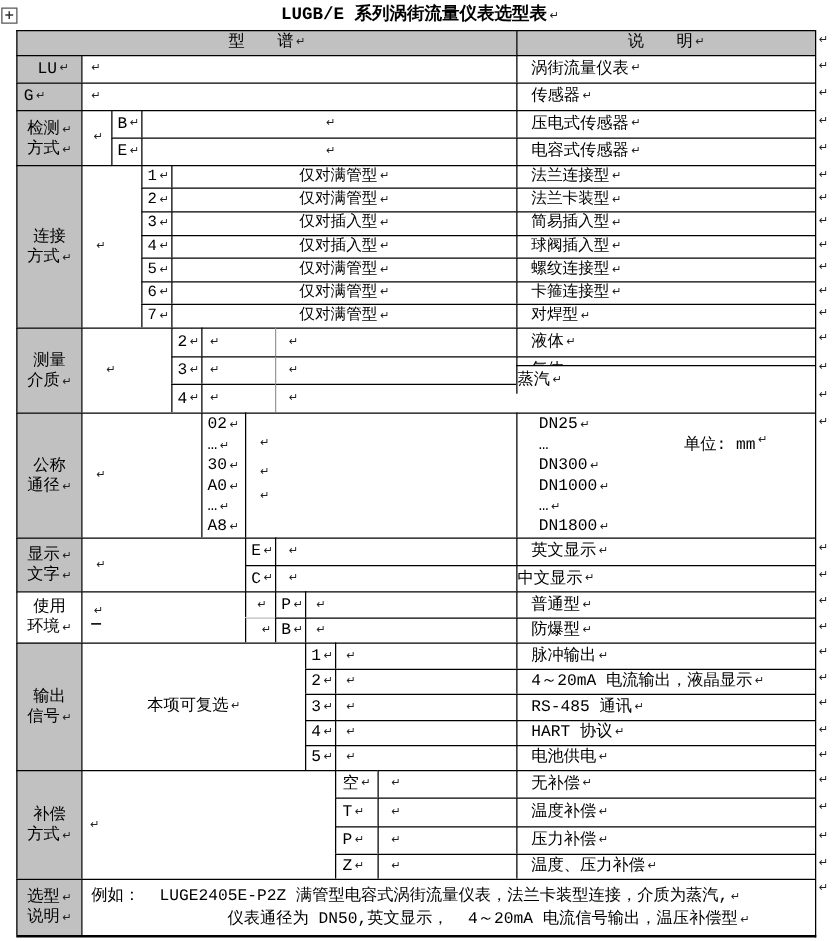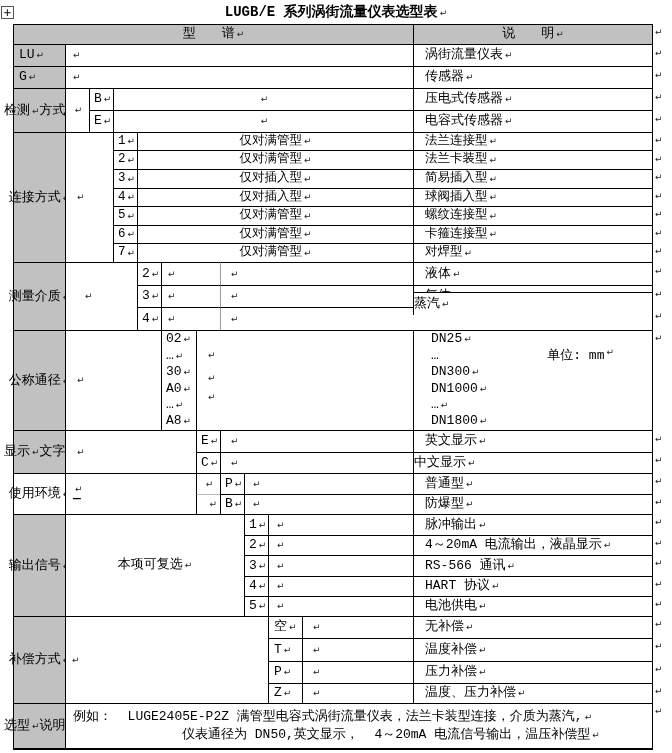--- a/index.html
+++ b/index.html
@@ -3,21 +3,21 @@
 <meta charset="utf-8">
 <style>
   html,body{margin:0;padding:0;background:#fff;}
   #stage{position:relative;width:672px;height:753px;background:#fff;overflow:hidden;
          font-family:"Liberation Mono","DejaVu Sans Mono",monospace;color:#000;}
   .cell{position:absolute;box-sizing:border-box;border-top:1px solid #000;border-left:1px solid #000;
         background:#fff;display:flex;align-items:center;white-space:nowrap;
         font:13px/1.1 "Liberation Mono","DejaVu Sans Mono",monospace;}
   .grey{background:#c1c1c1;}
   .cc{justify-content:center;align-items:center;}
-  .vcol{flex-direction:row;justify-content:center;align-items:center;line-height:16px;text-align:center;}
+  .vcol{flex-direction:column;justify-content:center;align-items:center;line-height:16px;text-align:center;}
   .lcol{flex-direction:column;justify-content:center;align-items:flex-start;}
   .pre{white-space:pre;}
   .sm{font-size:12.5px;}
   .pil{font:9px/1 "DejaVu Sans",sans-serif;color:#222;margin-left:2px;display:inline-block;}
   .rm{position:absolute;margin:0;}
   .lite{border-left-color:#9a9a9a;}
   .litetop{border-top-color:#bdbdbd;}
   #frame{position:absolute;left:13px;top:24px;width:640px;height:726px;box-sizing:border-box;
          border-right:1px solid #000;border-bottom:2px solid #000;pointer-events:none;}
   #title{position:absolute;left:0;top:3px;width:672px;text-align:center;
@@ -38,21 +38,21 @@
 
   <div class="cell grey cc" style="left:13px;top:24px;width:400px;height:20px">
       <span>型　　谱</span>
       <b class="pil">↵</b>
     </div>
   <div class="cell grey cc" style="left:413px;top:24px;width:239px;height:20px">
       <span>说　　明</span>
       <b class="pil">↵</b>
     </div>
 
-  <div class="cell grey" style="left:13px;top:44px;width:52px;height:22px;padding-left:5px">
+  <div class="cell grey" style="left:13px;top:44px;width:52px;height:22px;padding-left:16px">
       <span>LU</span>
       <b class="pil">↵</b>
     </div>
   <div class="cell" style="left:65px;top:44px;width:348px;height:22px;padding-left:5px">
       <b class="pil">↵</b>
     </div>
   <div class="cell" style="left:413px;top:44px;width:239px;height:22px;padding-left:11px">
       <span>涡街流量仪表</span>
       <b class="pil">↵</b>
     </div>
@@ -387,21 +387,21 @@
     </div>
 
   <div class="cell" style="left:244px;top:555px;width:24px;height:21px;padding-left:4px">
       <span>3</span>
       <b class="pil">↵</b>
     </div>
   <div class="cell" style="left:268px;top:555px;width:145px;height:21px;padding-left:6px">
       <b class="pil">↵</b>
     </div>
   <div class="cell" style="left:413px;top:555px;width:239px;height:21px;padding-left:11px">
-      <span>RS-566 通讯</span>
+      <span>RS-485 通讯</span>
       <b class="pil">↵</b>
     </div>
 
   <div class="cell" style="left:244px;top:576px;width:24px;height:20px;padding-left:4px">
       <span>4</span>
       <b class="pil">↵</b>
     </div>
   <div class="cell" style="left:268px;top:576px;width:145px;height:20px;padding-left:6px">
       <b class="pil">↵</b>
     </div>

